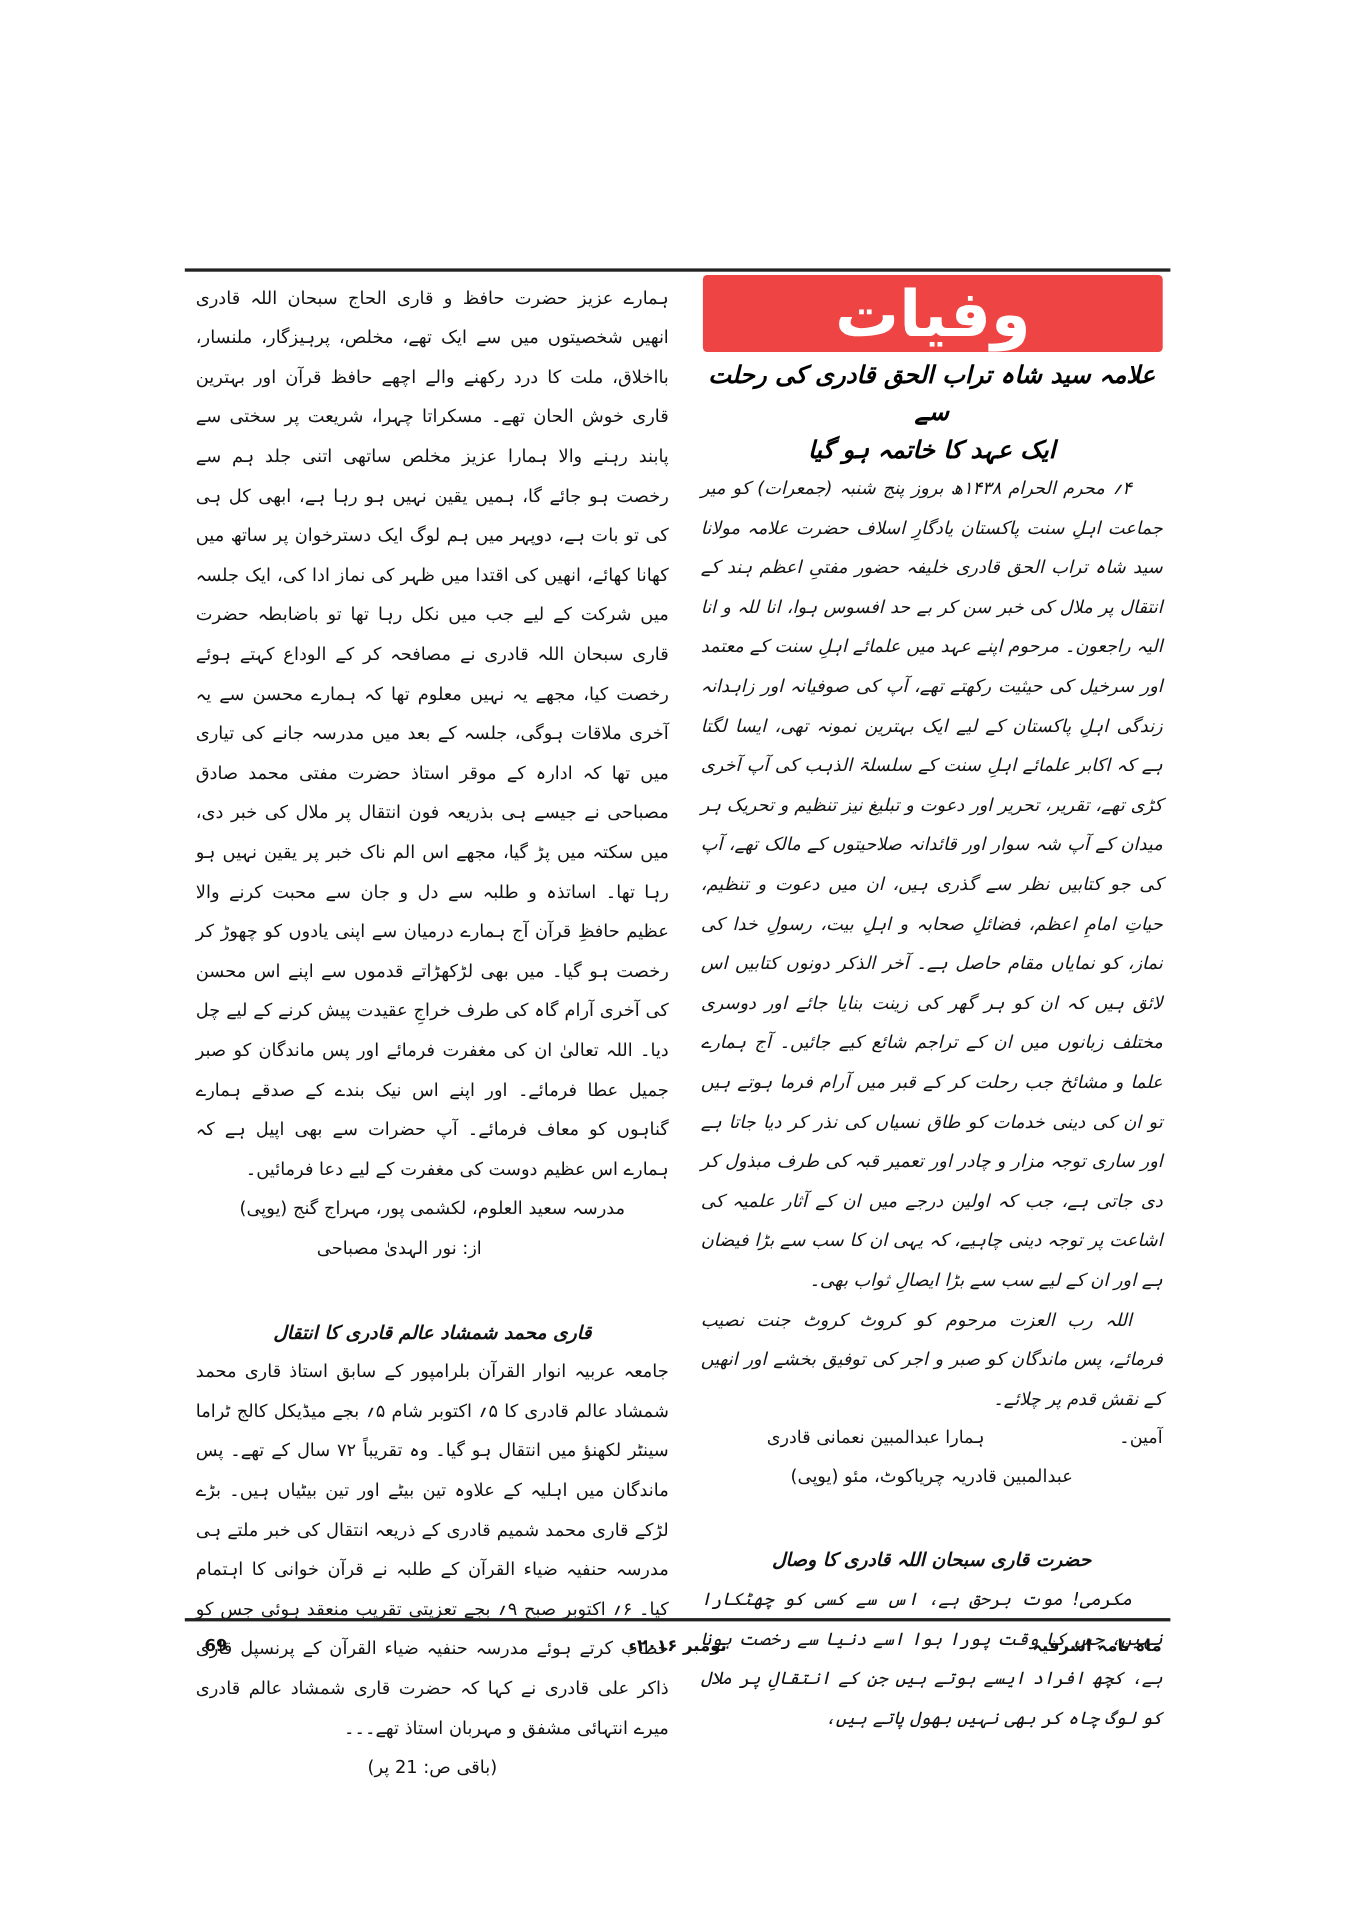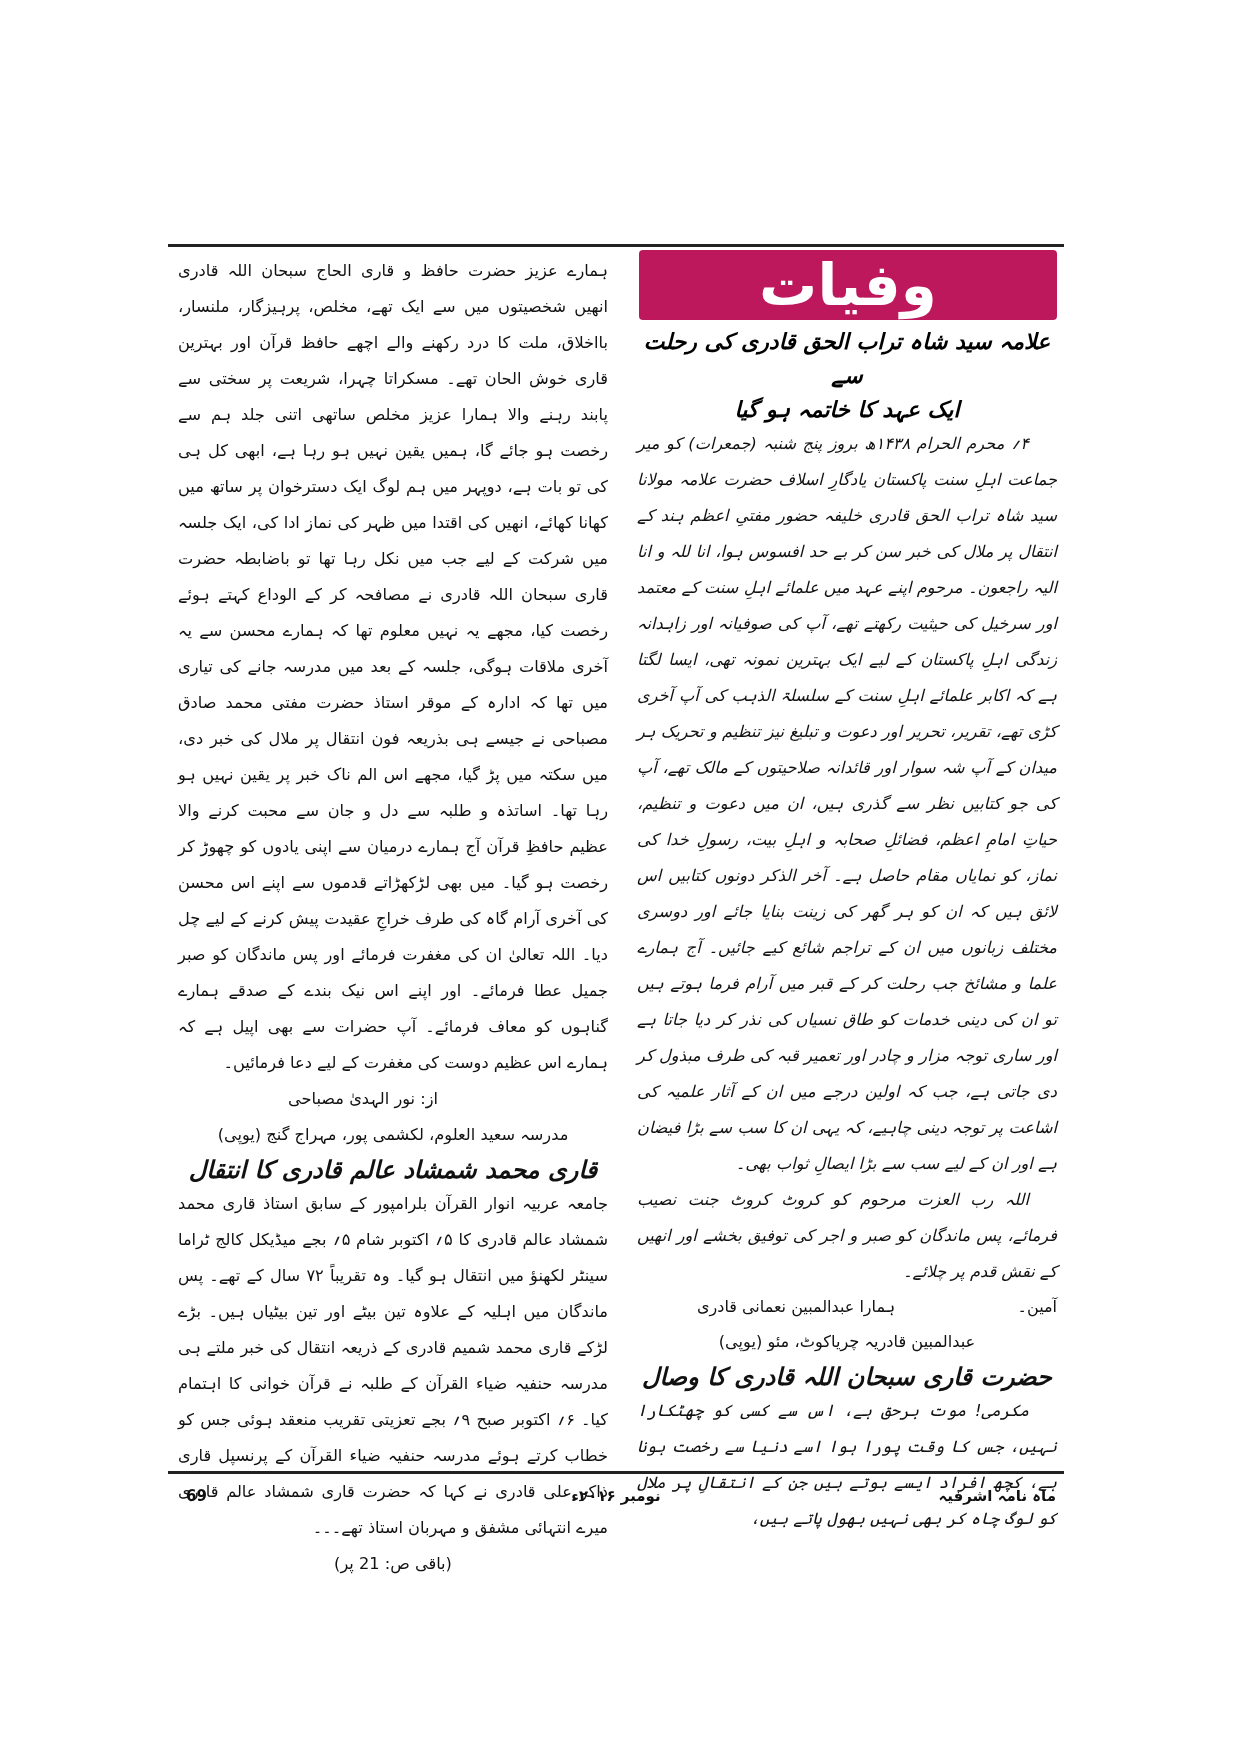--- a/index.html
+++ b/index.html
@@ -7,35 +7,35 @@
          font-family:"DejaVu Sans", sans-serif; color:#111; }
   .page { position:absolute; left:0; top:0; width:1240px; height:1754px; }
   .rule { position:absolute; background:#222; }
   .rule-top { left:168px; top:244px; width:896px; height:3px; }
   .rule-bottom { left:168px; top:1471px; width:896px; height:3px; }
 
   .col { position:absolute; direction:rtl; text-align:justify; text-align-last:right; }
   .col-right { left:637px; top:250px; width:420px; }
   .col-left  { left:178px; top:253px; width:430px; }
 
-  .banner { width:418px; height:70px; background:#be185d; border-radius:4px;
+  .banner { width:418px; height:70px; background:#ef4444; border-radius:4px;
             color:#fff; display:flex; align-items:center; justify-content:center;
             font-family:"DejaVu Sans", sans-serif; font-weight:bold; font-size:58px;
             letter-spacing:18px; direction:rtl; }
   .headline { text-align:center; text-align-last:center; font-family:"DejaVu Serif", serif;
               font-weight:bold; font-style:italic; font-size:22px; line-height:34px; color:#000; }
   .headline.h1 { margin-top:4px; }
   .para { font-family:"DejaVu Sans", sans-serif; font-size:16.2px; line-height:36px; margin:0; }
   .para p { margin:0; }
   .indent { text-indent:28px;font-style:italic; }
   .center { text-align:center; text-align-last:center; }
   .sig-row { display:flex; justify-content:space-between; direction:rtl; font-size:16px; line-height:34px; }
   .sig-name { padding-left:60px; }
   .subhead { text-align:center; text-align-last:center; font-family:"DejaVu Serif", serif;
-             font-weight:bold; font-style:italic; font-size:24px; line-height:33px; }
+             font-weight:bold; font-style:italic; font-size:17px; line-height:33px;margin-top:43px; }
   .footer { position:absolute; top:1483px; left:168px; width:896px; height:30px;
             direction:rtl; font-family:"DejaVu Sans", sans-serif; font-weight:bold; font-size:15px; }
   .footer span { position:absolute; top:4px; }
   .f-mag { right:8px; }
   .f-date { left:50%; transform:translateX(-50%); }
   .f-page { left:18px; }
 </style>
 </head>
 <body>
 
@@ -63,22 +63,22 @@
     <div class="subhead">حضرت قاری سبحان اللہ قادری کا وصال</div>
     <div class="para">
       <p class="indent">مکرمی! موت برحق ہے، اس سے کسی کو چھٹکارا نہیں، جس کا وقت پورا ہوا اسے دنیا سے رخصت ہونا ہے، کچھ افراد ایسے ہوتے ہیں جن کے انتقالِ پر ملال کو لوگ چاہ کر بھی نہیں بھول پاتے ہیں،</p>
     </div>
   </div>
 
   <div class="col col-left">
     <div class="para">
       <p>ہمارے عزیز حضرت حافظ و قاری الحاج سبحان اللہ قادری انھیں شخصیتوں میں سے ایک تھے، مخلص، پرہیزگار، ملنسار، بااخلاق، ملت کا درد رکھنے والے اچھے حافظ قرآن اور بہترین قاری خوش الحان تھے۔ مسکراتا چہرا، شریعت پر سختی سے پابند رہنے والا ہمارا عزیز مخلص ساتھی اتنی جلد ہم سے رخصت ہو جائے گا، ہمیں یقین نہیں ہو رہا ہے، ابھی کل ہی کی تو بات ہے، دوپہر میں ہم لوگ ایک دسترخوان پر ساتھ میں کھانا کھائے، انھیں کی اقتدا میں ظہر کی نماز ادا کی، ایک جلسہ میں شرکت کے لیے جب میں نکل رہا تھا تو باضابطہ حضرت قاری سبحان اللہ قادری نے مصافحہ کر کے الوداع کہتے ہوئے رخصت کیا، مجھے یہ نہیں معلوم تھا کہ ہمارے محسن سے یہ آخری ملاقات ہوگی، جلسہ کے بعد میں مدرسہ جانے کی تیاری میں تھا کہ ادارہ کے موقر استاذ حضرت مفتی محمد صادق مصباحی نے جیسے ہی بذریعہ فون انتقال پر ملال کی خبر دی، میں سکتہ میں پڑ گیا، مجھے اس الم ناک خبر پر یقین نہیں ہو رہا تھا۔ اساتذہ و طلبہ سے دل و جان سے محبت کرنے والا عظیم حافظِ قرآن آج ہمارے درمیان سے اپنی یادوں کو چھوڑ کر رخصت ہو گیا۔ میں بھی لڑکھڑاتے قدموں سے اپنے اس محسن کی آخری آرام گاہ کی طرف خراجِ عقیدت پیش کرنے کے لیے چل دیا۔ اللہ تعالیٰ ان کی مغفرت فرمائے اور پس ماندگان کو صبر جمیل عطا فرمائے۔ اور اپنے اس نیک بندے کے صدقے ہمارے گناہوں کو معاف فرمائے۔ آپ حضرات سے بھی اپیل ہے کہ ہمارے اس عظیم دوست کی مغفرت کے لیے دعا فرمائیں۔</p>
     </div>
+    <div class="para center">مدرسہ سعید العلوم، لکشمی پور، مہراج گنج (یوپی)</div>
     <div class="para" style="text-align:left;text-align-last:left;padding-left:110px;">از: نور الہدیٰ مصباحی</div>
-    <div class="para center">مدرسہ سعید العلوم، لکشمی پور، مہراج گنج (یوپی)</div>
 
     <div class="subhead">قاری محمد شمشاد عالم قادری کا انتقال</div>
     <div class="para">
       <p>جامعہ عربیہ انوار القرآن بلرامپور کے سابق استاذ قاری محمد شمشاد عالم قادری کا ۵؍ اکتوبر شام ۵؍ بجے میڈیکل کالج ٹراما سینٹر لکھنؤ میں انتقال ہو گیا۔ وہ تقریباً ۷۲ سال کے تھے۔ پس ماندگان میں اہلیہ کے علاوہ تین بیٹے اور تین بیٹیاں ہیں۔ بڑے لڑکے قاری محمد شمیم قادری کے ذریعہ انتقال کی خبر ملتے ہی مدرسہ حنفیہ ضیاء القرآن کے طلبہ نے قرآن خوانی کا اہتمام کیا۔ ۶؍ اکتوبر صبح ۹؍ بجے تعزیتی تقریب منعقد ہوئی جس کو خطاب کرتے ہوئے مدرسہ حنفیہ ضیاء القرآن کے پرنسپل قاری ذاکر علی قادری نے کہا کہ حضرت قاری شمشاد عالم قادری میرے انتہائی مشفق و مہربان استاذ تھے۔۔۔</p>
     </div>
     <div class="para center">(باقی ص: 21 پر)</div>
   </div>
 
   <div class="rule rule-bottom"></div>
 

